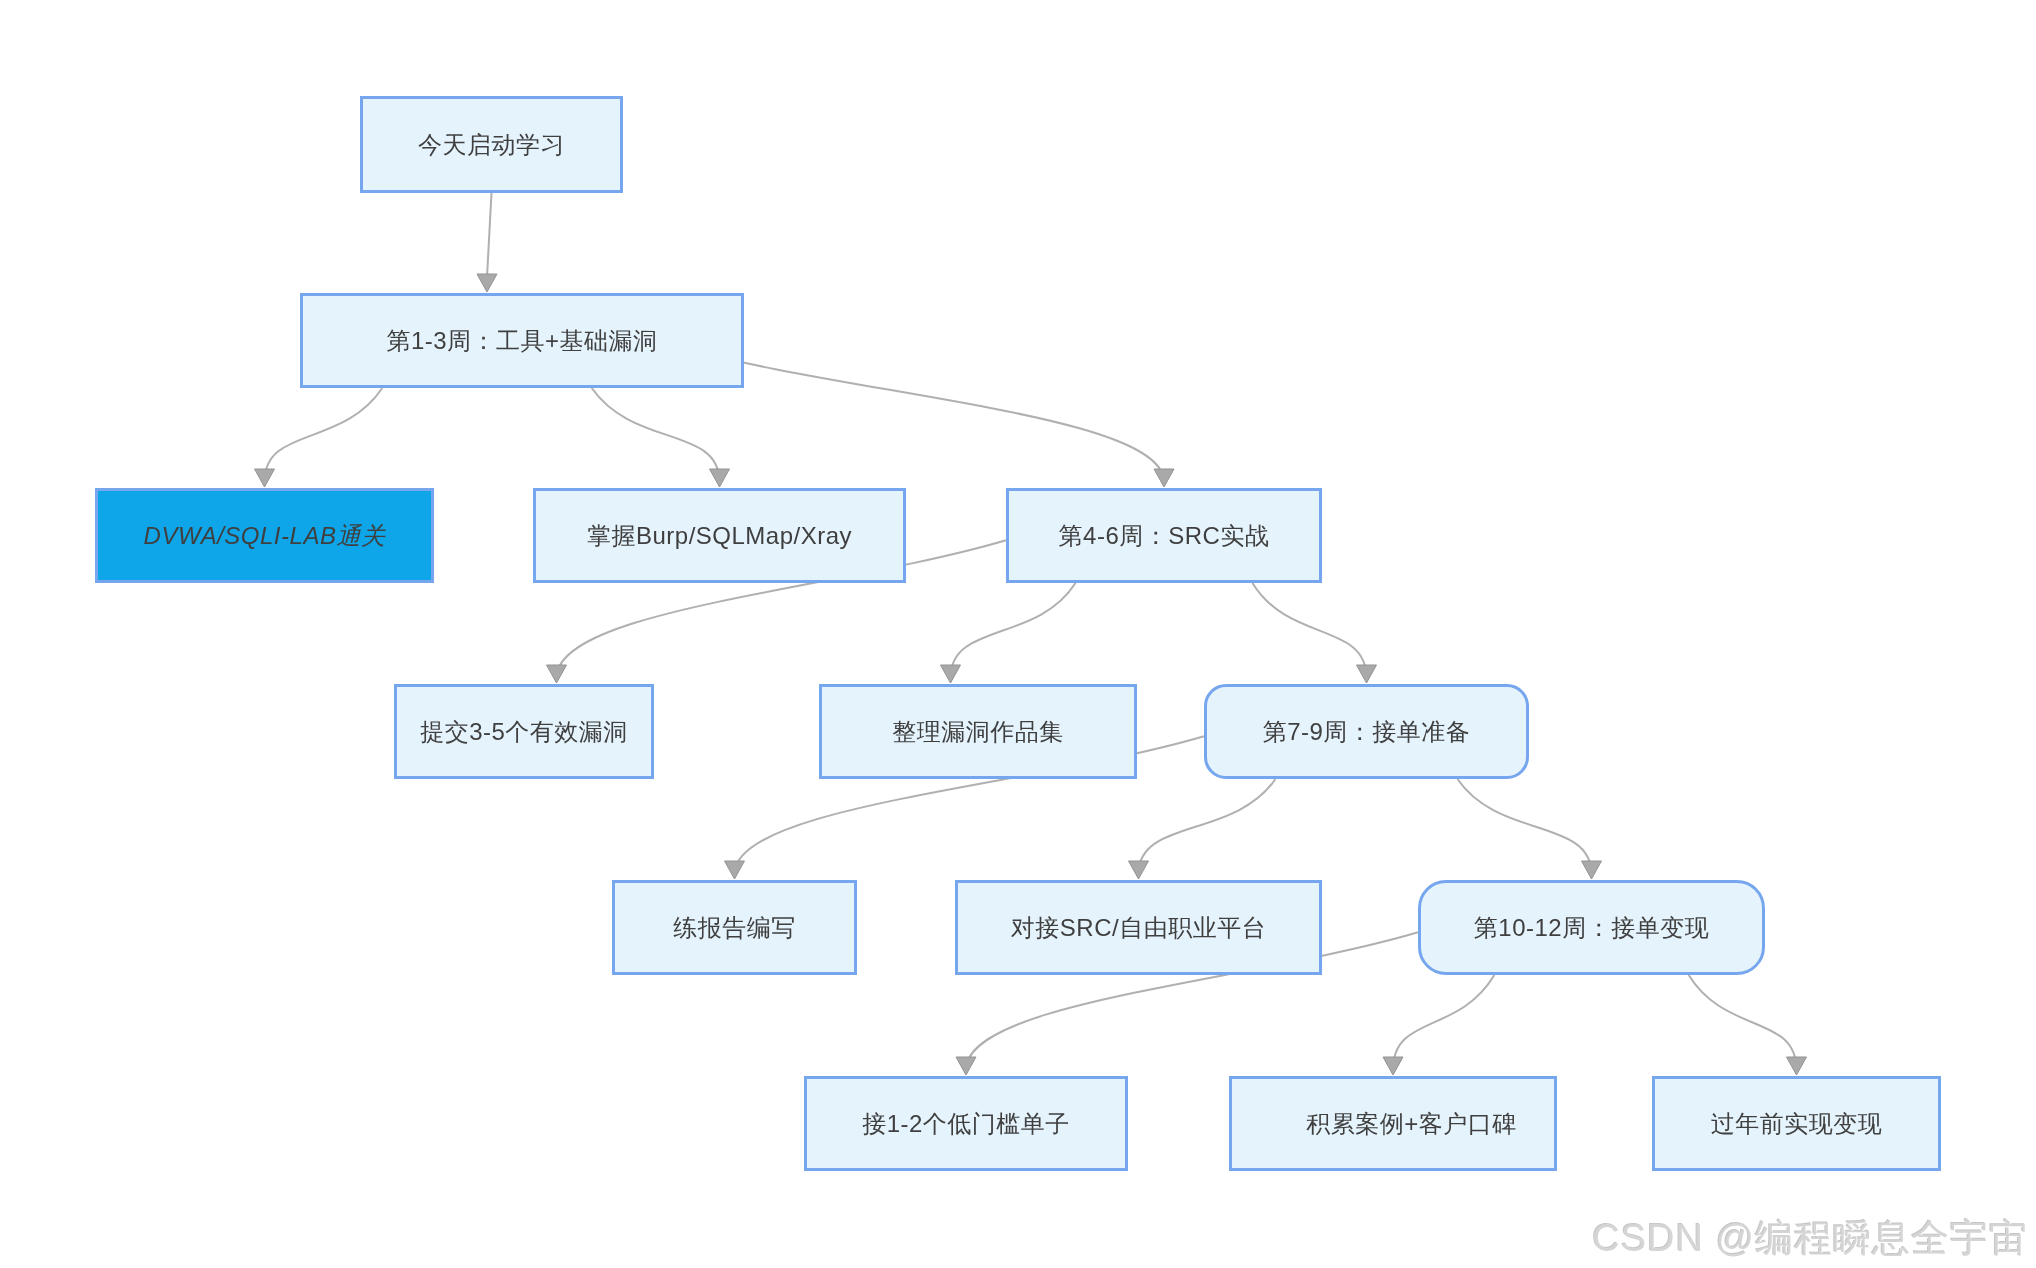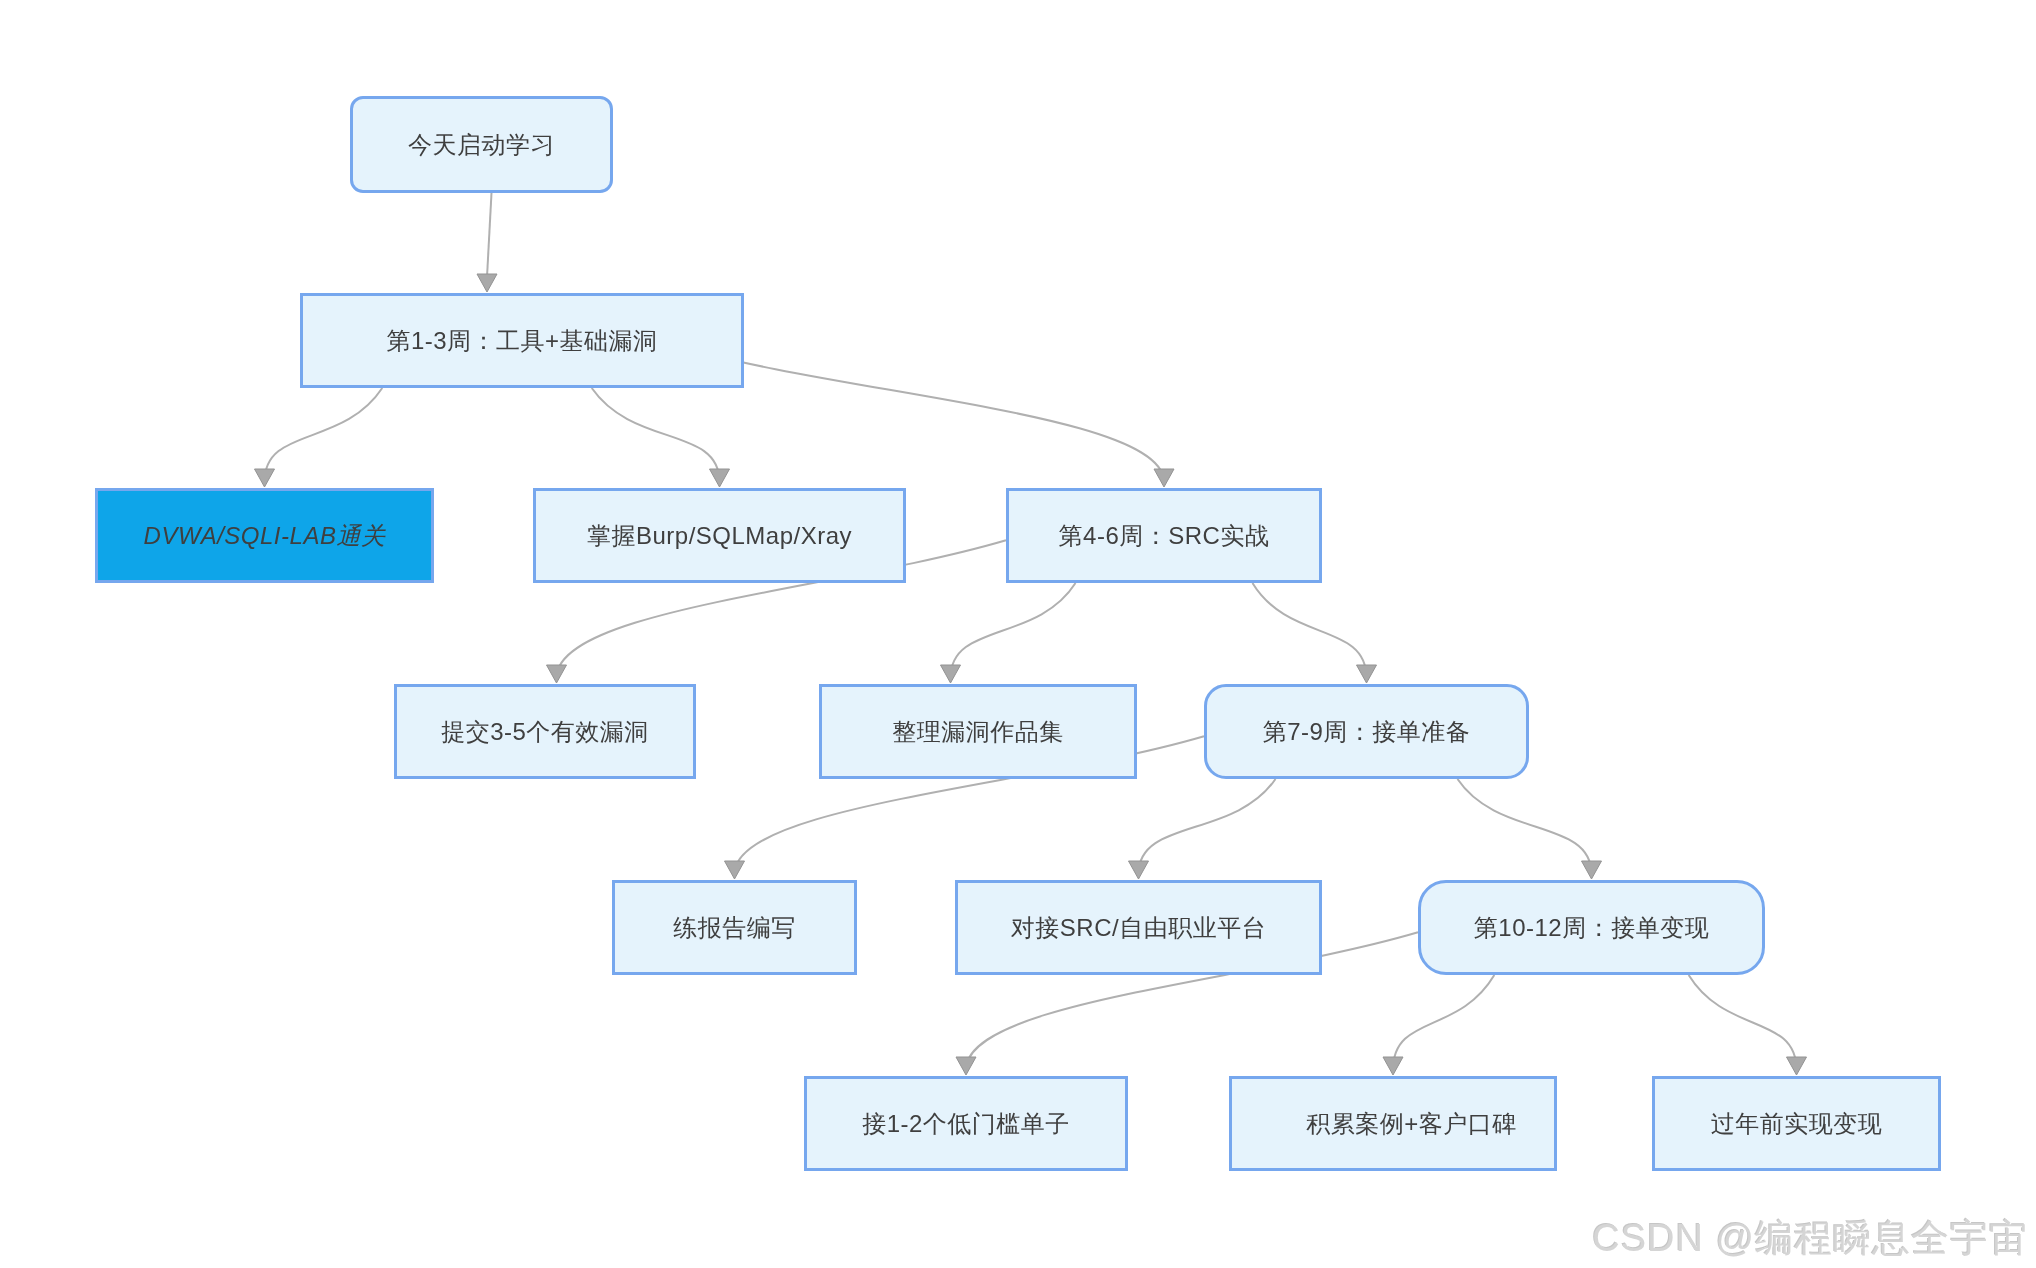--- a/index.html
+++ b/index.html
@@ -75,26 +75,26 @@
       <path d="M 1457.5 779 C 1498 839, 1591.5 818, 1591.5 874" fill="none" stroke="#b0b0b0" stroke-width="2"></path>
       <path d="M 1581.5 861 L 1601.5 861 L 1591.5 879 Z" fill="#a9a9a9" stroke="#939393" stroke-width="1"></path>
       <path d="M 1418 932.25 C 1248 982.25, 966 1001, 966 1070" fill="none" stroke="#b0b0b0" stroke-width="2"></path>
       <path d="M 956 1057 L 976 1057 L 966 1075 Z" fill="#a9a9a9" stroke="#939393" stroke-width="1"></path>
       <path d="M 1494.34 975 C 1458.61 1035, 1393 1014, 1393 1070" fill="none" stroke="#b0b0b0" stroke-width="2"></path>
       <path d="M 1383 1057 L 1403 1057 L 1393 1075 Z" fill="#a9a9a9" stroke="#939393" stroke-width="1"></path>
       <path d="M 1688.66 975 C 1725.5600000000002 1035, 1796.5 1014, 1796.5 1070" fill="none" stroke="#b0b0b0" stroke-width="2"></path>
       <path d="M 1786.5 1057 L 1806.5 1057 L 1796.5 1075 Z" fill="#a9a9a9" stroke="#939393" stroke-width="1"></path>
     </svg>
   <div id="nodes">
-      <div class="node" style="left: 350px; top: 96px; width: 263px; height: 97px; background: rgb(229, 243, 252); border-color: rgb(118, 167, 238); color: rgb(63, 63, 63); border-radius: 13px;">今天启动学习</div>
+      <div class="node" style="left: 360px; top: 96px; width: 263px; height: 97px; background: rgb(229, 243, 252); border-color: rgb(118, 167, 238); color: rgb(63, 63, 63);">今天启动学习</div>
       <div class="node" style="left: 300px; top: 293px; width: 444px; height: 95px; background: rgb(229, 243, 252); border-color: rgb(118, 167, 238); color: rgb(63, 63, 63);">第1-3周：工具+基础漏洞</div>
       <div class="node" style="left: 95px; top: 488px; width: 339px; height: 95px; background: #0ea5e9; border-color: rgb(118, 167, 238); color: rgb(63, 63, 63); font-style: italic;">DVWA/SQLI-LAB通关</div>
       <div class="node" style="left: 533px; top: 488px; width: 373px; height: 95px; background: rgb(229, 243, 252); border-color: rgb(118, 167, 238); color: rgb(63, 63, 63);">掌握Burp/SQLMap/Xray</div>
       <div class="node" style="left: 1006px; top: 488px; width: 316px; height: 95px; background: rgb(229, 243, 252); border-color: rgb(118, 167, 238); color: rgb(63, 63, 63);">第4-6周：SRC实战</div>
-      <div class="node" style="left: 394px; top: 684px; width: 302px; height: 95px; background: rgb(229, 243, 252); border-color: rgb(118, 167, 238); color: rgb(63, 63, 63);">提交3-5个有效漏洞</div>
+      <div class="node" style="left: 394px; top: 684px; width: 260px; height: 95px; background: rgb(229, 243, 252); border-color: rgb(118, 167, 238); color: rgb(63, 63, 63);">提交3-5个有效漏洞</div>
       <div class="node" style="left: 819px; top: 684px; width: 318px; height: 95px; background: rgb(229, 243, 252); border-color: rgb(118, 167, 238); color: rgb(63, 63, 63);">整理漏洞作品集</div>
       <div class="node" style="left: 1204px; top: 684px; width: 325px; height: 95px; background: rgb(229, 243, 252); border-color: rgb(118, 167, 238); color: rgb(63, 63, 63); border-radius: 22px;">第7-9周：接单准备</div>
       <div class="node" style="left: 612px; top: 880px; width: 245px; height: 95px; background: rgb(229, 243, 252); border-color: rgb(118, 167, 238); color: rgb(63, 63, 63);">练报告编写</div>
       <div class="node" style="left: 955px; top: 880px; width: 367px; height: 95px; background: rgb(229, 243, 252); border-color: rgb(118, 167, 238); color: rgb(63, 63, 63);">对接SRC/自由职业平台</div>
       <div class="node" style="left: 1418px; top: 880px; width: 347px; height: 95px; background: rgb(229, 243, 252); border-color: rgb(118, 167, 238); color: rgb(63, 63, 63); border-radius: 28px;">第10-12周：接单变现</div>
       <div class="node" style="left: 804px; top: 1076px; width: 324px; height: 95px; background: rgb(229, 243, 252); border-color: rgb(118, 167, 238); color: rgb(63, 63, 63);">接1-2个低门槛单子</div>
       <div class="node" style="left: 1229px; top: 1076px; width: 328px; height: 95px; background: rgb(229, 243, 252); border-color: rgb(118, 167, 238); color: rgb(63, 63, 63); padding-left: 37px;">积累案例+客户口碑</div>
       <div class="node" style="left: 1652px; top: 1076px; width: 289px; height: 95px; background: rgb(229, 243, 252); border-color: rgb(118, 167, 238); color: rgb(63, 63, 63);">过年前实现变现</div>
     </div>
   <div class="watermark">CSDN @编程瞬息全宇宙</div>

